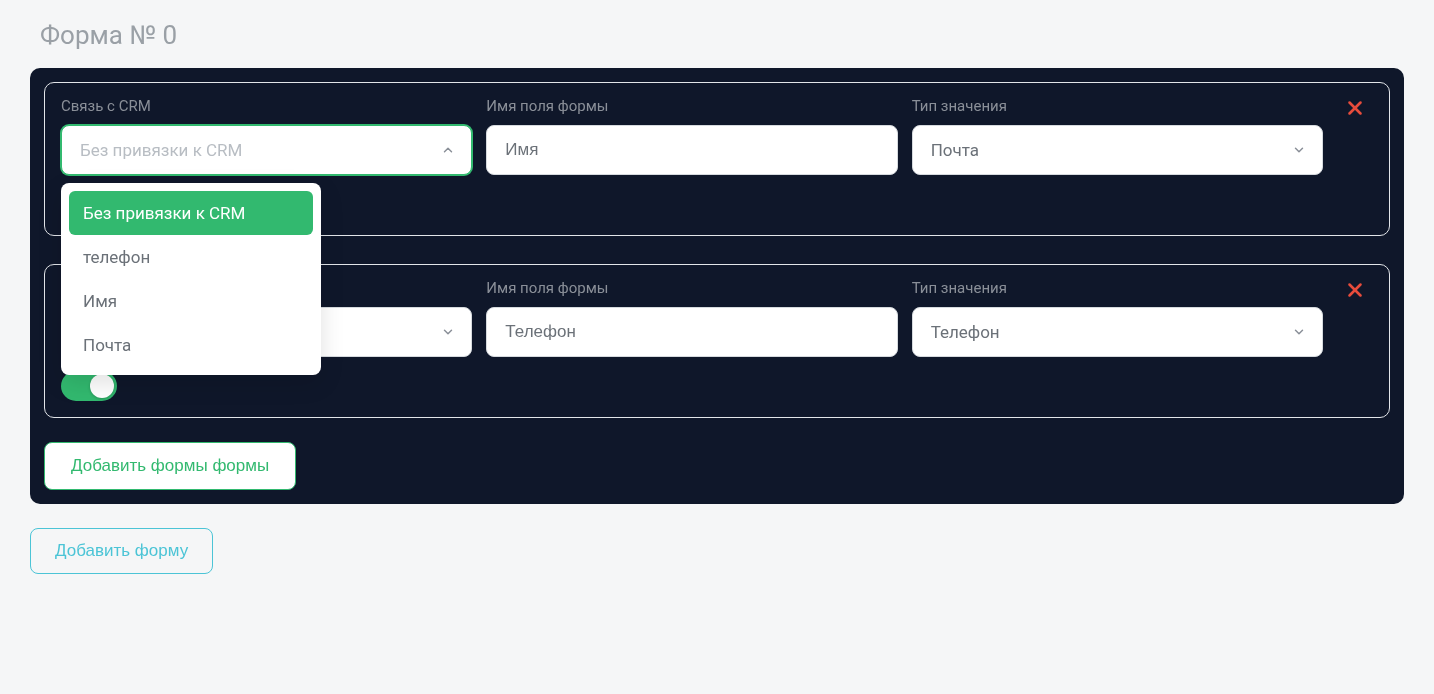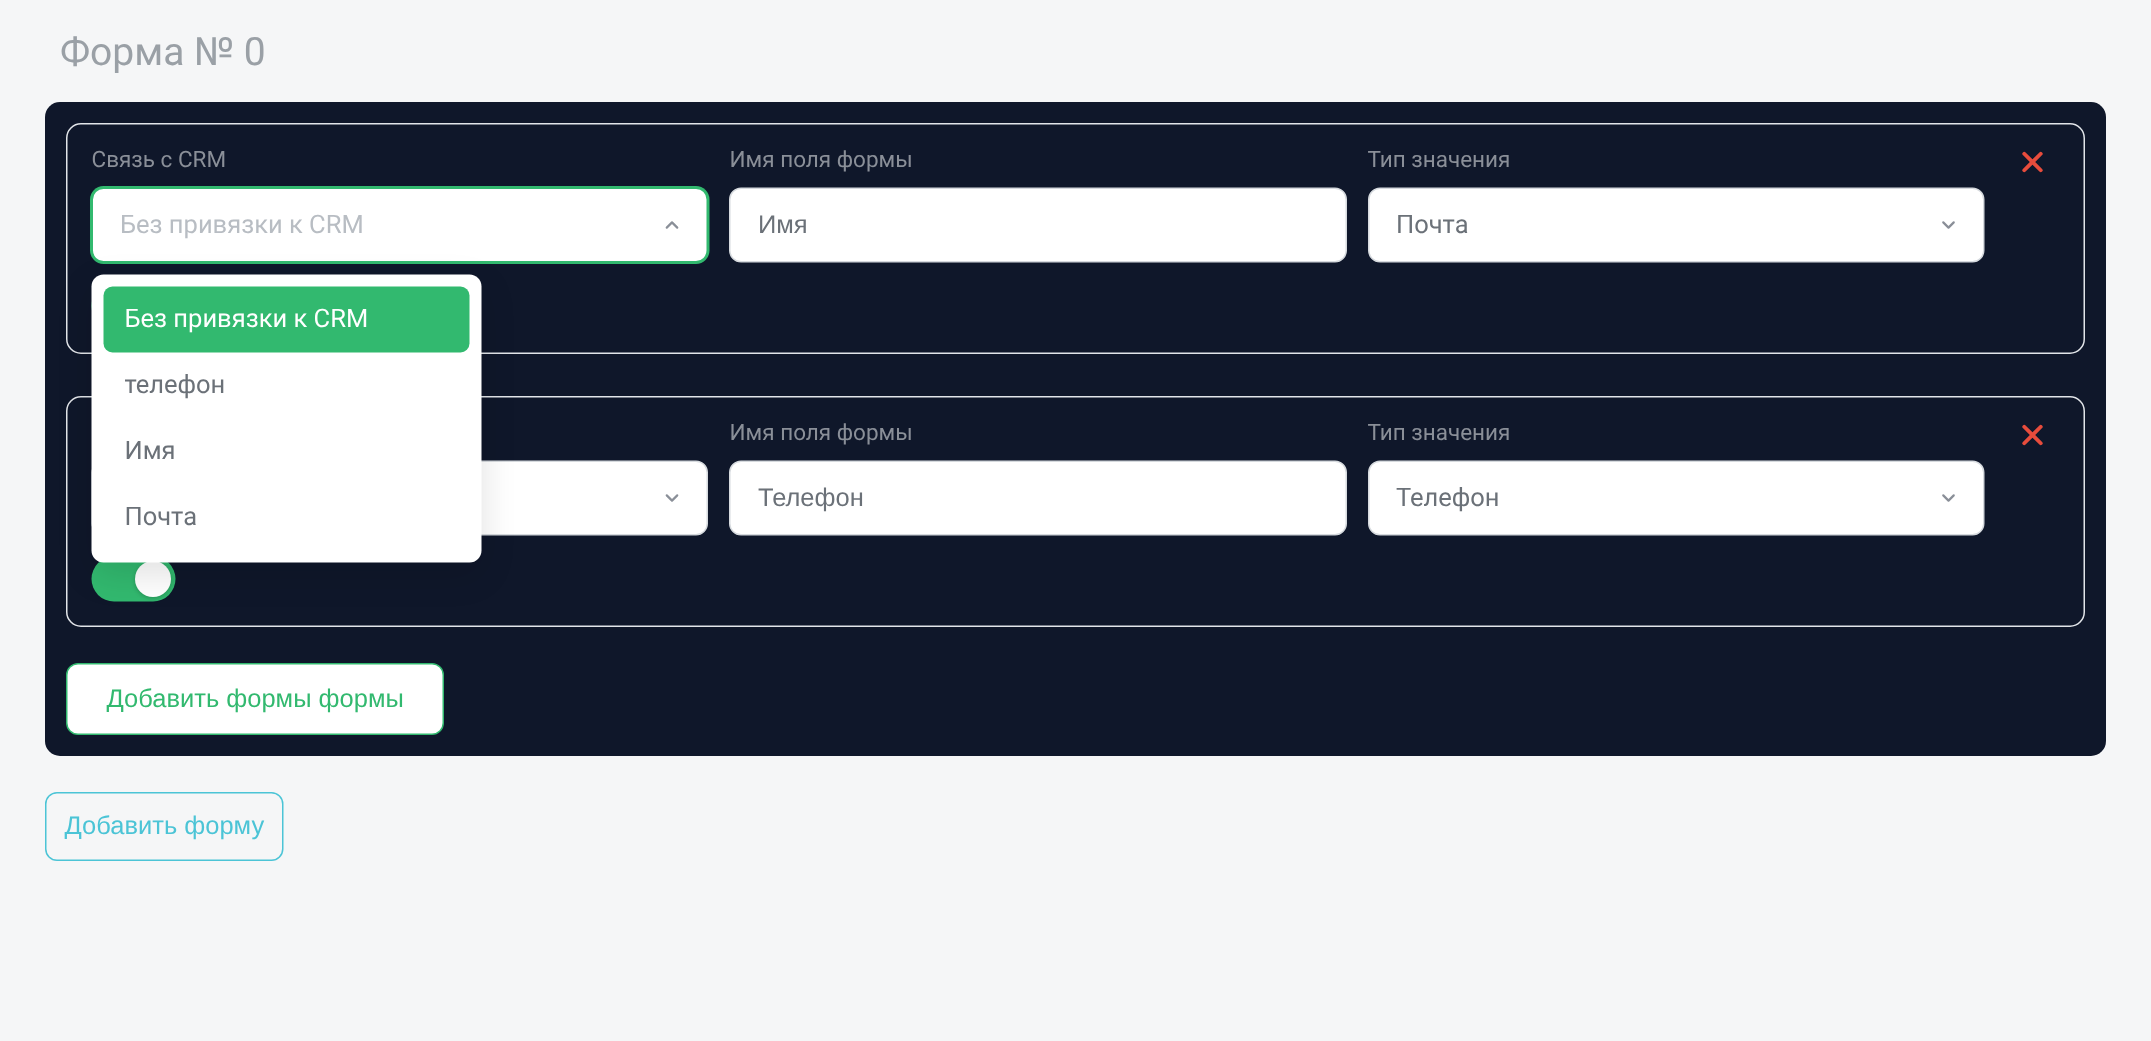--- a/index.html
+++ b/index.html
@@ -153,21 +153,21 @@
     padding: 13px 26px;
     border-radius: 8px;
     cursor: pointer;
     font-weight: 500;
   }
   .add-form-btn {
     border: 1.5px solid #4bc4d6;
     background: transparent;
     color: #4bc4d6;
     font-size: 17px;
-    padding: 12px 12px;
+    padding: 12px 24px;
     border-radius: 8px;
     cursor: pointer;
     font-weight: 500;
     margin-left: 0;
   }
   .field-row.row2 { margin-bottom: 24px; }
 </style>
 </head>
 <body>
 

